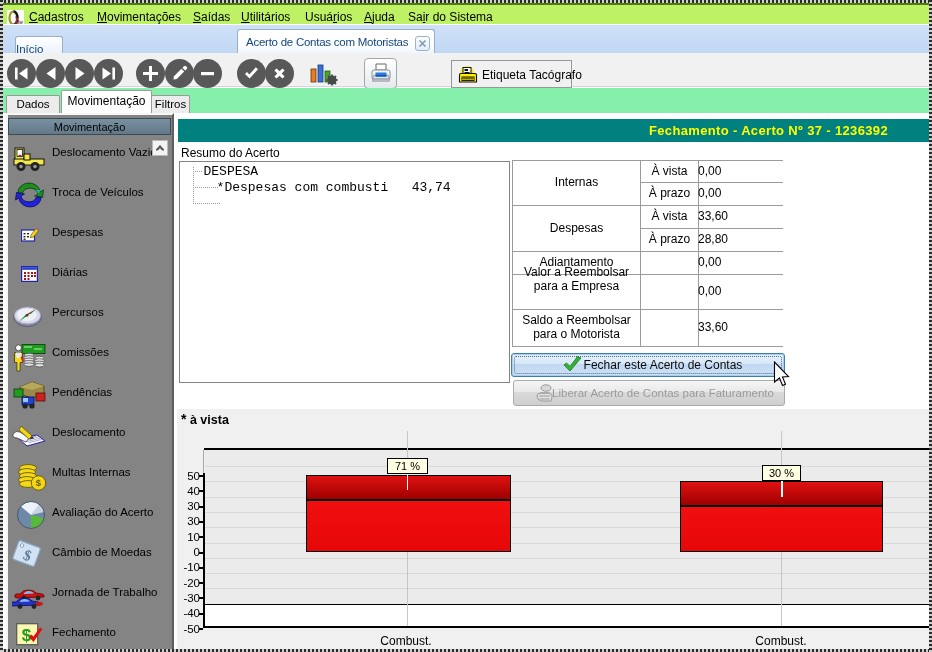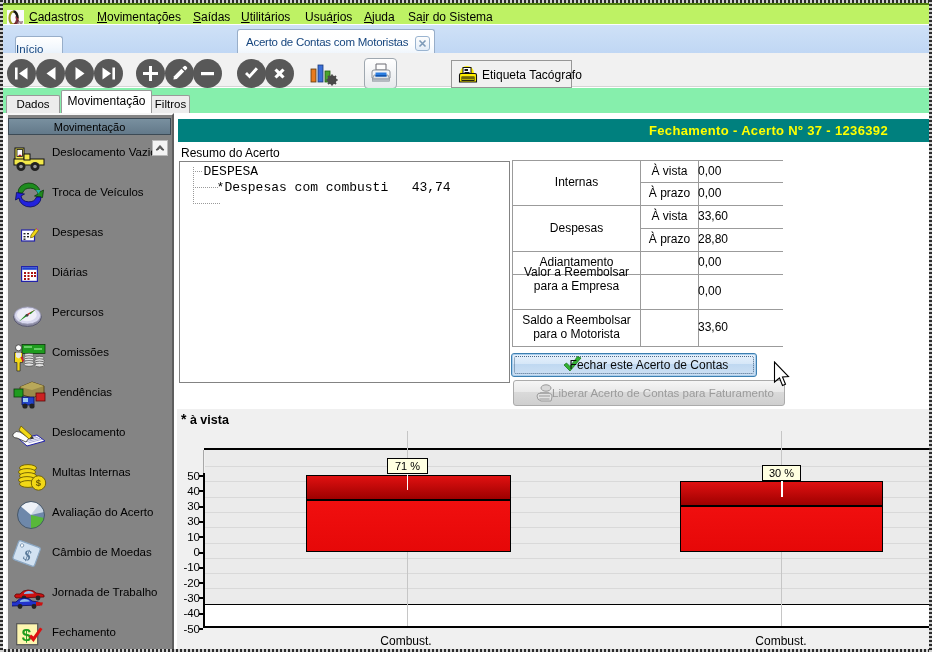--- a/index.html
+++ b/index.html
@@ -62,21 +62,21 @@
 .trow { position:absolute; white-space:pre; }
 .dotline { position:absolute; }
 
 
 .tb { position:absolute; background:#9b9b9b; }
 .tcell { position:absolute; font-size:12px; color:#000; }
 .tcell.c { text-align:center; }
 .tcell.r { text-align:left; }
 
 
-#btn1 { position:absolute; left:334px; top:240px; width:246px; height:24px; border:1px solid #3c7fb1; border-radius:3px;
+#btn1 { position:absolute; left:334px; top:240px; width:274px; height:24px; border:1px solid #3c7fb1; border-radius:3px;
   background:linear-gradient(180deg,#e9f2fc 0%,#d6e7f8 45%,#bfd8f1 46%,#cfe1f4 100%);
   box-shadow:inset 0 0 0 1px #a9cdec; }
 #btn1 .txt { position:absolute; left:0; top:4px; width:100%; text-align:center; font-size:12px; color:#0a0a0a; padding-left:30px; }
 #btn2 { position:absolute; left:336px; top:267px; width:272px; height:26px; border:1px solid #ababab; border-radius:3px;
   background:linear-gradient(180deg,#f6f6f6 0%,#e9e9e9 45%,#dadada 46%,#cfcfcf 100%); }
 #btn2 .txt { position:absolute; left:0; top:6px; width:100%; text-align:center; font-size:11.5px; color:#9b9b9b; padding-left:28px; }
 
 
 #chart { position:absolute; left:0px; top:296px; width:753px; height:241px; background:#f0f0f0; }
 #avista { position:absolute; left:4px; top:2px; font-size:12.5px; font-weight:bold; color:#000; }

